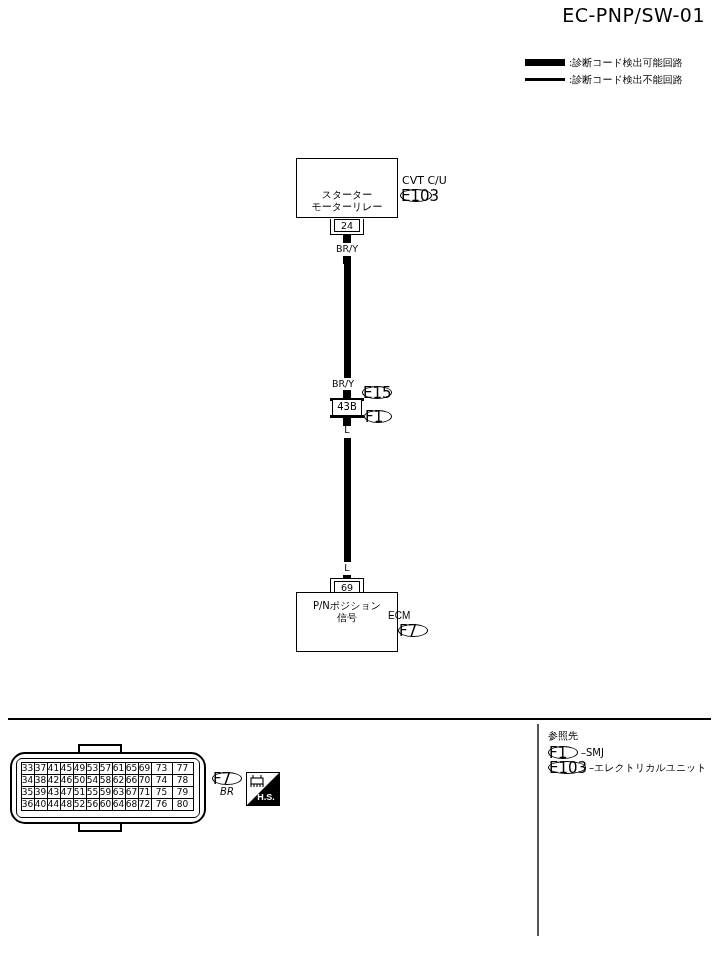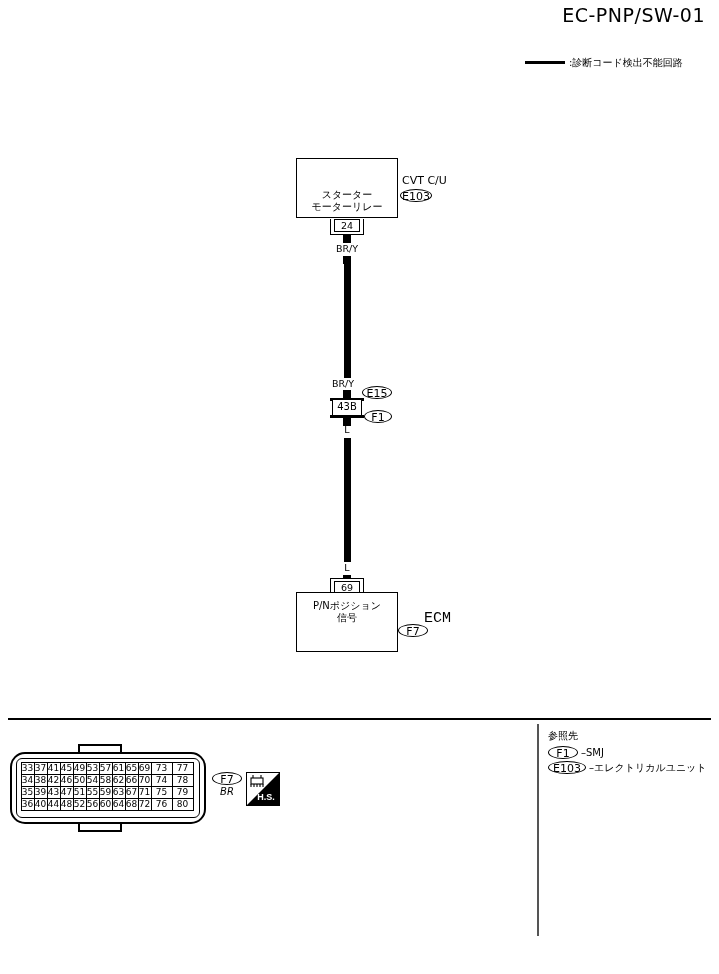--- a/index.html
+++ b/index.html
@@ -71,23 +71,23 @@
 
   
   #ecm-box { left: 296px; top: 592px; width: 102px; height: 60px; }
   #ecm-label { top: 7px; }
 
   
   .oval {
     border: 1.4px solid #000;
     border-radius: 50%;
     background: #fff;
-    font-size: 11px;
-    font-family: "DejaVu Sans", sans-serif;
-    text-align: center;
+    font-size: 15px;
+    font-family: "DejaVu Sans", sans-serif;
+    text-align: left;
     line-height: 13px;
     height: 13px;
     box-sizing: border-box;
     white-space: nowrap;
   }
 
   
   .terminal {
     position: absolute;
     width: 34px;
@@ -224,20 +224,26 @@
   #ref-sub { margin-left: 0px; }
 </style>
 </head>
 <body>
 
 <div class="abs" id="page-title">EC-PNP/SW-01</div>
 
 <div class="abs" id="legend">
   <div class="legend-row">
     <span class="legend-swatch-wrap">
+      <span class="legend-swatch-thick"></span>
+    </span>
+    <span class="legend-text">:診断コード検出可能回路</span>
+  </div>
+  <div class="legend-row">
+    <span class="legend-swatch-wrap">
       <span class="legend-swatch-thin"></span>
     </span>
     <span class="legend-text">:診断コード検出不能回路</span>
   </div>
 </div>
 
 <div class="abs comp-box" id="relay-box">
   <div class="comp-label" id="relay-label">スターター</div>
   <div class="comp-label" style="top:42px;">モーターリレー</div>
 </div>
@@ -273,21 +279,21 @@
 <div class="stub" style="left:343px; top:575px;"></div>
 
 <div class="terminal" style="left:330px; top:578px; border-top:1.6px solid #000; border-bottom:none;">
   <div class="terminal-inner" style="top:2px;">69</div>
 </div>
 
 <div class="abs comp-box" id="ecm-box">
   <div class="comp-label" id="ecm-label">P/Nポジション</div>
   <div class="comp-label" style="top:19px;">信号</div>
 </div>
-<div class="abs" style="left:424px; top:610px; font-size:15px; font-family:Liberation Mono, monospace; white-space:nowrap;">ECM</div>
+<div class="abs" style="left:388px; top:610px; font-size:10px; font-family:Liberation Sans, sans-serif; white-space:nowrap;">ECM</div>
 <div class="abs oval" style="left:398px; top:624px; width:30px;">F7</div>
 
 <div class="abs" id="hrule"></div>
 <div class="abs" id="vrule"></div>
 
 <div class="abs shell-tab" id="shell-tab-top"></div>
 <div class="abs shell-tab" id="shell-tab-bottom"></div>
 <div class="abs" id="connector-shell">
   <div id="connector-shell-inner"></div>
   <div id="pin-grid">

